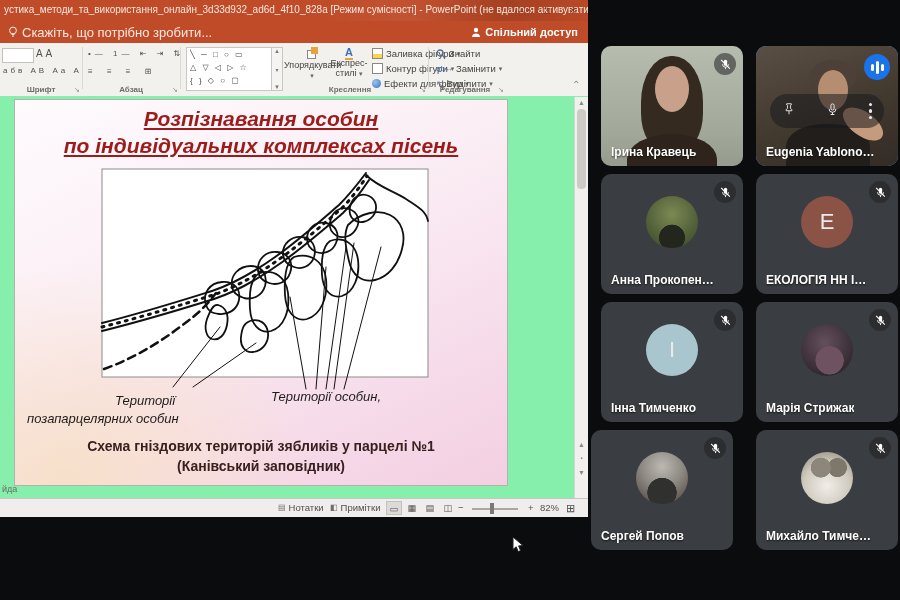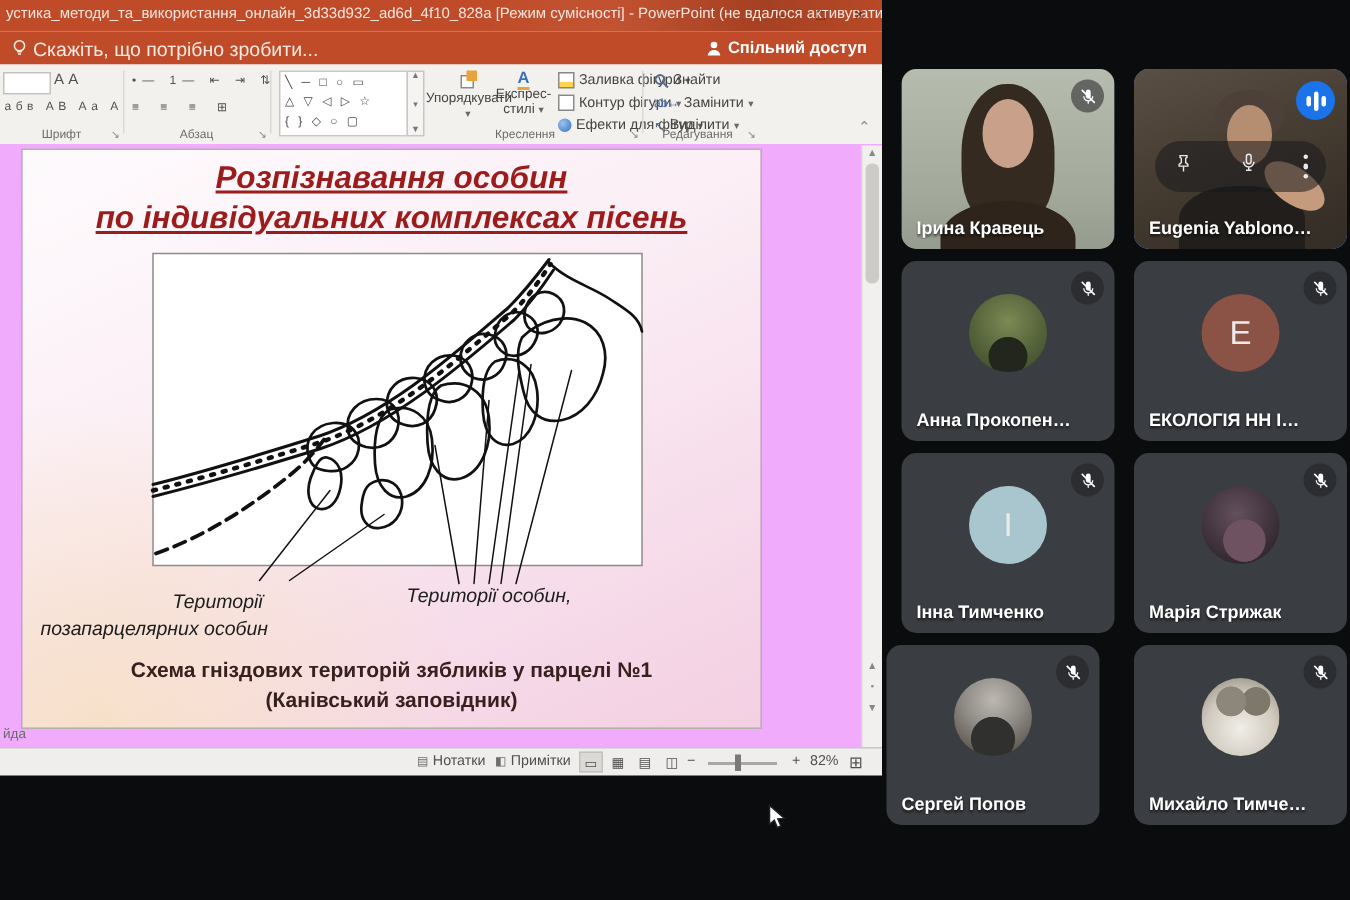--- a/index.html
+++ b/index.html
@@ -18,41 +18,41 @@
   .win-controls span{width:26px;text-align:center;line-height:21px;font-size:10px;color:rgba(45,12,4,.55);}
 
   .tabsrow{position:absolute;left:0;top:21px;width:588px;height:22px;background:#bf4b28;display:flex;align-items:center;}
   .tabsrow .tab{font-size:11px;color:#fdf0ea;padding:0 9px;line-height:22px;white-space:nowrap;}
   .assist{display:flex;align-items:center;gap:4px;font-size:13px;color:#fbe9e2;padding:0 8px;white-space:nowrap;}
   .share{position:absolute;right:4px;top:0;height:22px;display:flex;align-items:center;gap:4px;
          font-size:11px;color:#fff;font-weight:bold;padding:0 6px;}
 
   .ribbon{position:absolute;left:0;top:43px;width:588px;height:53px;background:#f2f1ee;border-bottom:1px solid #cfccc9;font-size:10px;color:#454442;}
   .ribbon .vsep{position:absolute;top:4px;height:42px;width:1px;background:#dbd9d6;}
-  .grouplabel{position:absolute;top:42px;font-size:8px;color:#6e6c69;text-align:center;width:70px;}
+  .grouplabel{position:absolute;top:42px;font-size:8px;color:#6e6c69;text-align:center;width:70px;font-weight:bold;}
   .launcher{position:absolute;top:43px;font-size:7px;color:#8a8886;}
   .combo{position:absolute;left:2px;top:5px;width:30px;height:13px;background:#fff;border:1px solid #c4c2bf;}
   .mini{position:absolute;font-size:10px;color:#53514f;}
   .mini.s{font-size:8px;}
   .shapesbox{position:absolute;left:186px;top:4px;width:84px;height:42px;background:#fff;border:1px solid #c9c7c4;}
   .shapesbox .row{height:13px;line-height:13px;font-size:8px;color:#4a4846;letter-spacing:2px;padding-left:3px;white-space:nowrap;overflow:hidden;}
   .shapescroll{position:absolute;left:271px;top:4px;width:10px;height:42px;border:1px solid #c9c7c4;background:#f5f4f2;
                display:flex;flex-direction:column;justify-content:space-between;align-items:center;font-size:6px;color:#777;}
   .ribbtn{position:absolute;display:flex;align-items:center;gap:3px;white-space:nowrap;font-size:9.5px;color:#454442;}
   .caret{font-size:7px;color:#6b6967;}
   .icon-sq{display:inline-block;width:9px;height:9px;border:1px solid #8a8886;background:#fff;}
   .icon-fill{display:inline-block;width:9px;height:9px;border:1px solid #8a8886;background:linear-gradient(#fff 60%,#ffd34d 60%);}
   .icon-fx{display:inline-block;width:9px;height:9px;border-radius:50%;background:radial-gradient(circle at 35% 35%,#9ec3f0,#2f6fc2);}
   .arr-icon{display:inline-block;width:11px;height:11px;position:relative;}
   .arr-icon i{position:absolute;width:7px;height:7px;border:1px solid #8a8886;background:#fff;left:0;top:3px;}
   .arr-icon b{position:absolute;width:7px;height:7px;background:#e8a33d;left:4px;top:0;}
   .qs-icon{font-size:11px;font-weight:bold;color:#3b6fba;border-bottom:2px solid #e8a33d;line-height:10px;}
   .vbtn{position:absolute;text-align:center;font-size:9px;color:#454442;width:56px;}
 
-  .editarea{position:absolute;left:0;top:96px;width:588px;height:402px;background:#f0abfc;}
+  .editarea{position:absolute;left:0;top:96px;width:588px;height:402px;background:#86efac;}
   .slide{position:absolute;left:14px;top:3px;width:492px;height:385px;border:1px solid #b5b1ad;
     background:
       radial-gradient(ellipse at 10% 100%, rgba(247,224,197,.9) 0%, rgba(247,224,197,0) 40%),
       linear-gradient(155deg,#fefbfd 0%,#fbeef5 40%,#f3cfe2 100%);}
   .slide-title{position:absolute;left:0;width:492px;text-align:center;font-size:21px;line-height:26px;
       font-weight:bold;font-style:italic;text-decoration:underline;color:#9c1b1b;}
   .diagram{position:absolute;left:83px;top:65px;}
   .lbl{position:absolute;font-size:13px;color:#1c1c1c;white-space:nowrap;font-style:italic;}
   .cap{position:absolute;left:16px;width:460px;text-align:center;font-size:14px;font-weight:bold;color:#38201f;}
 

